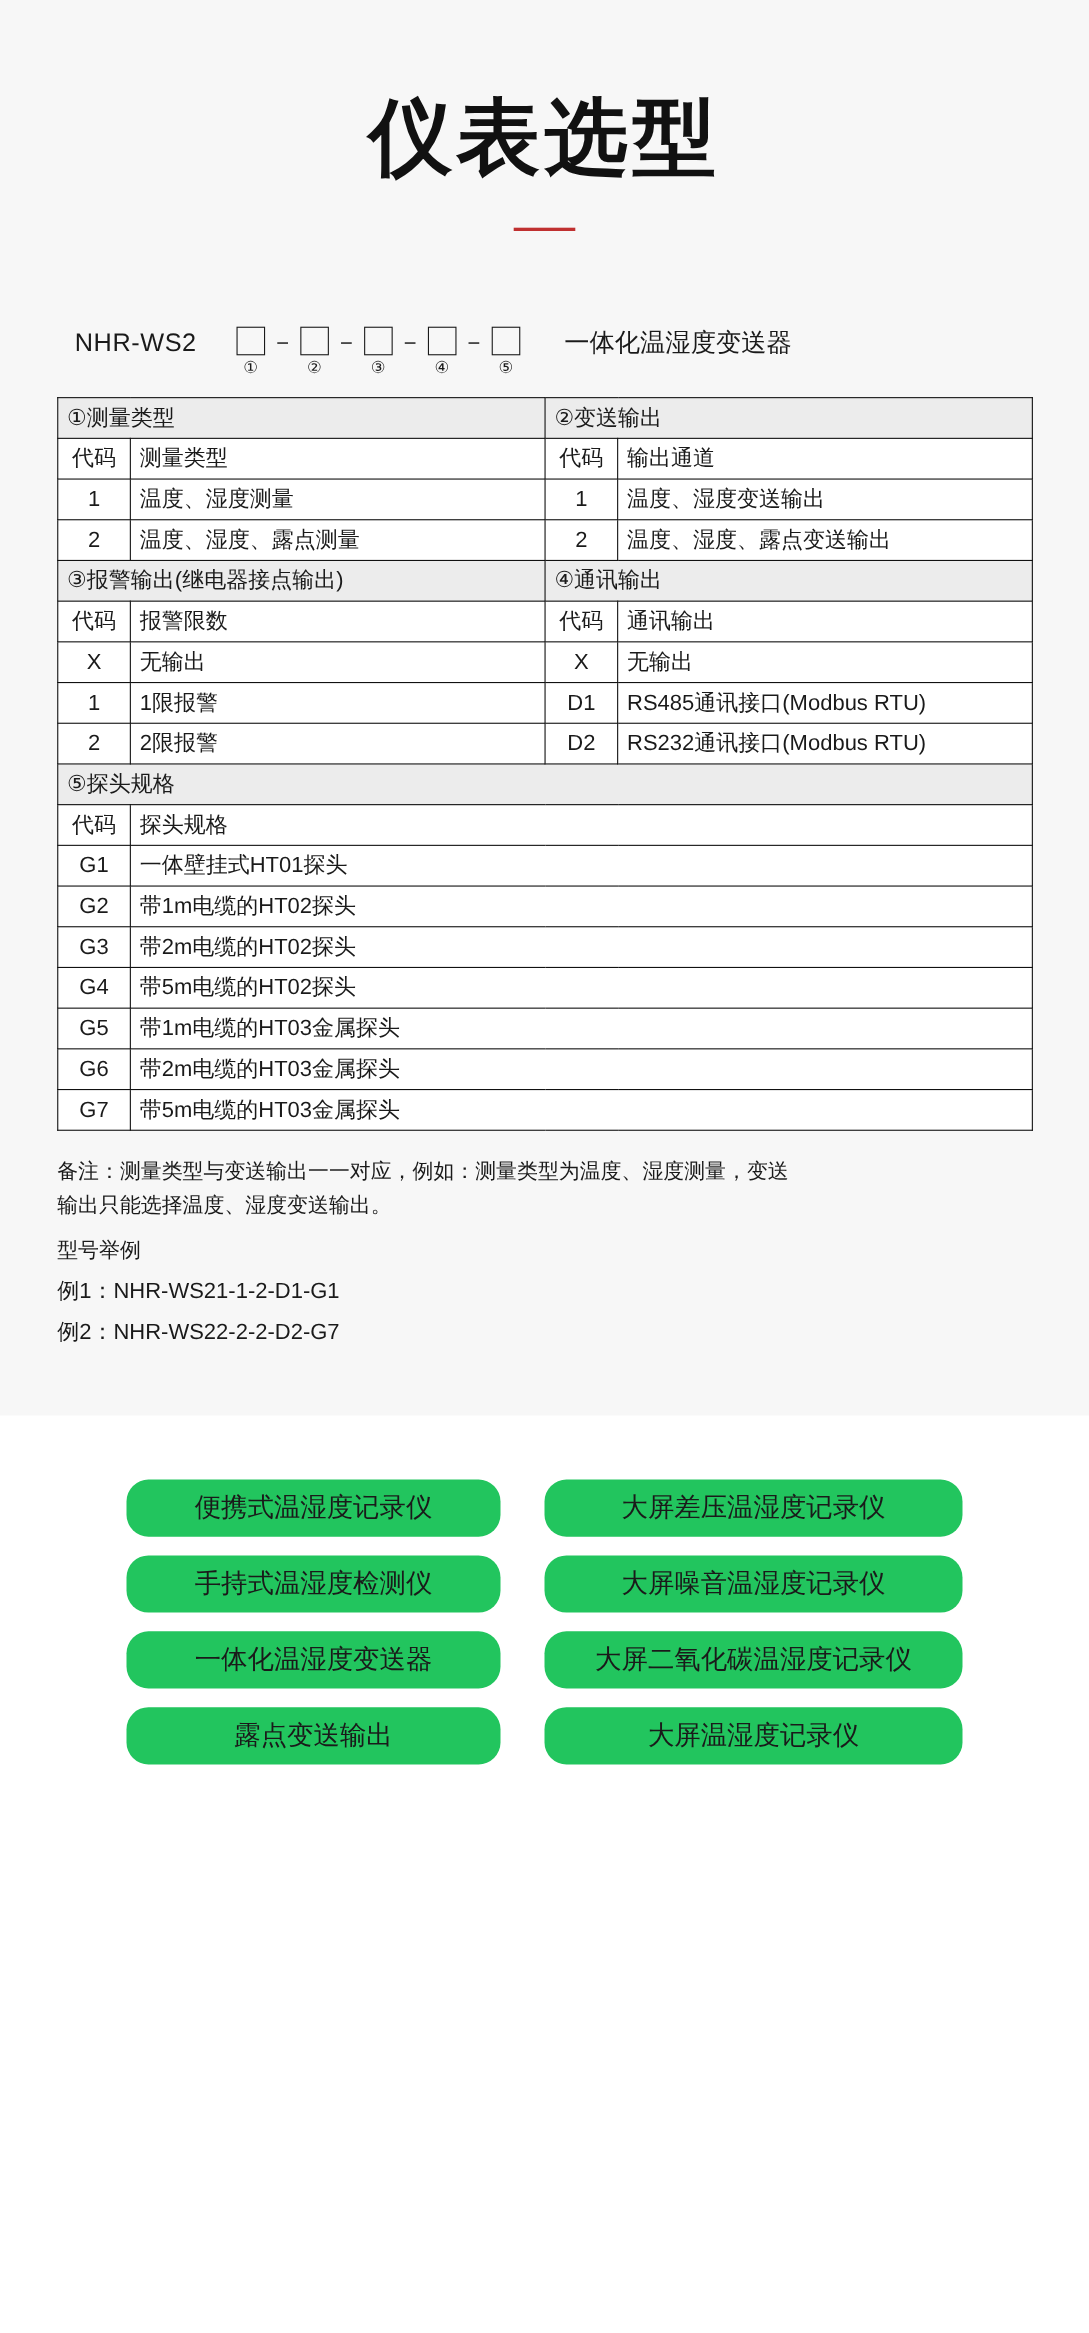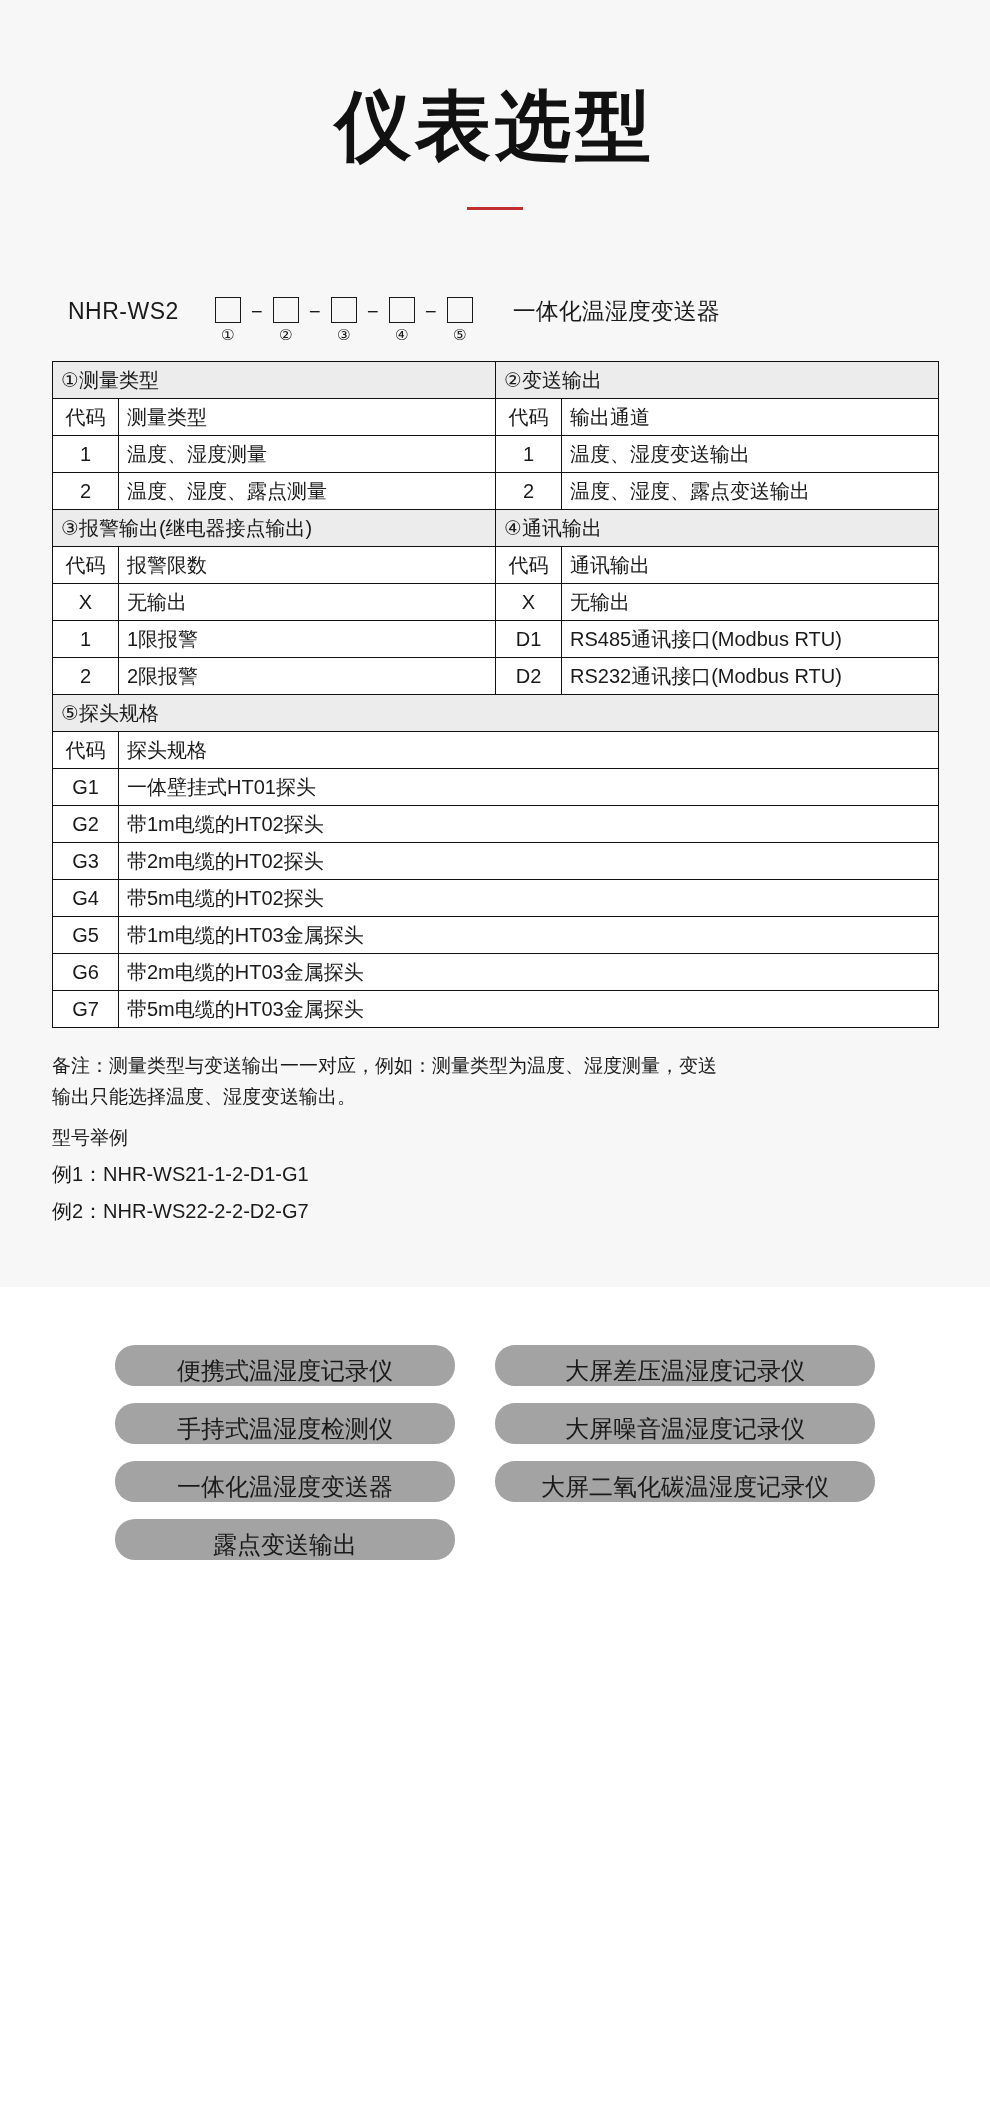--- a/index.html
+++ b/index.html
@@ -169,27 +169,27 @@
     display: flex;
     justify-content: center;
     gap: 40px;
   }
   .product-col {
     display: flex;
     flex-direction: column;
     gap: 17px;
   }
   .pill {
-    background: #a3a3a3;
+    background: #22c55e;
     border-radius: 20px;
     font-size: 24px;
     color: #1a1a1a;
     text-align: center;
     line-height: 52px;
-    height: 41px;
+    height: 52px;
     padding: 0 18px;
     min-width: 340px;
     box-sizing: border-box;
     cursor: pointer;
   }
   .pill.wide {
     min-width: 380px;
   }
 </style>
 </head>
@@ -347,17 +347,18 @@
       <div class="product-col">
         <div class="pill">便携式温湿度记录仪</div>
         <div class="pill">手持式温湿度检测仪</div>
         <div class="pill">一体化温湿度变送器</div>
         <div class="pill">露点变送输出</div>
       </div>
       <div class="product-col">
         <div class="pill wide">大屏差压温湿度记录仪</div>
         <div class="pill wide">大屏噪音温湿度记录仪</div>
         <div class="pill wide">大屏二氧化碳温湿度记录仪</div>
+        <div class="pill wide">大屏温湿度记录仪</div>
       </div>
     </div>
   </section>
 
 </div>
 
 </body></html>

